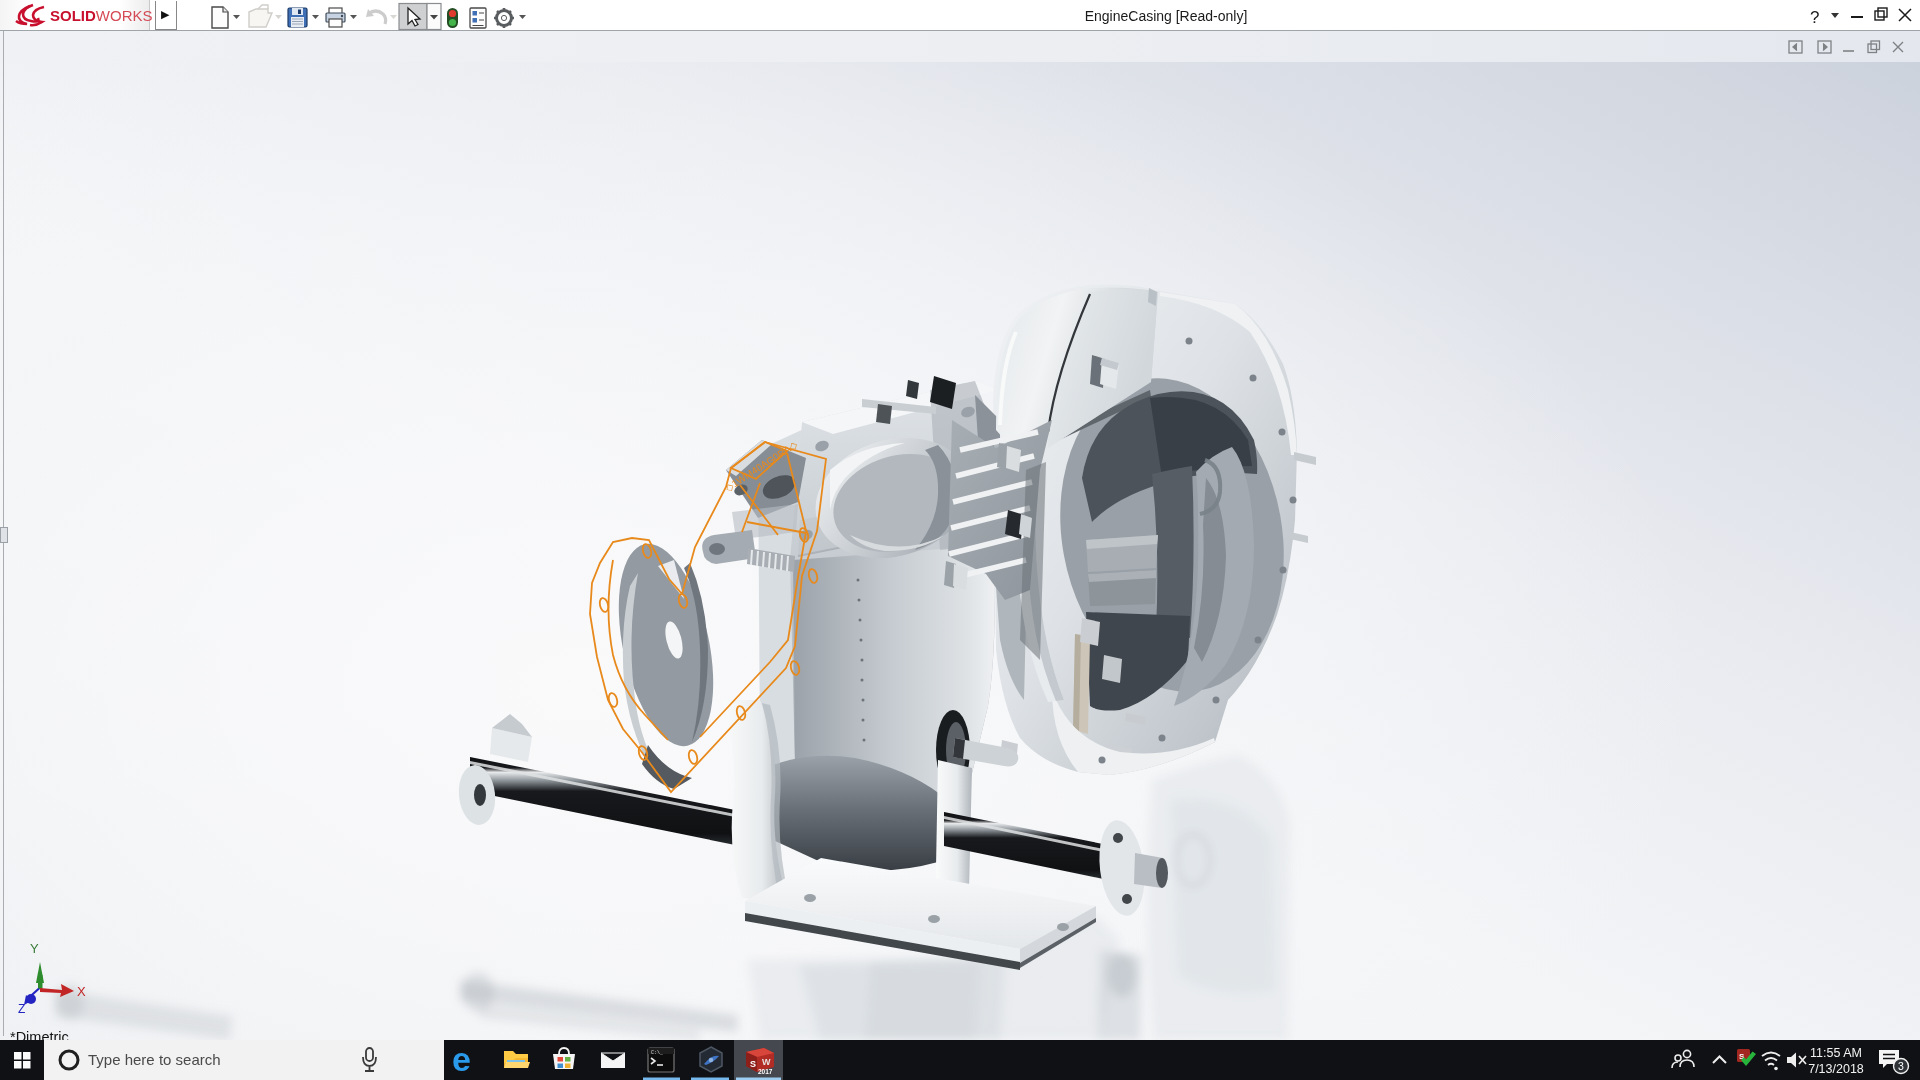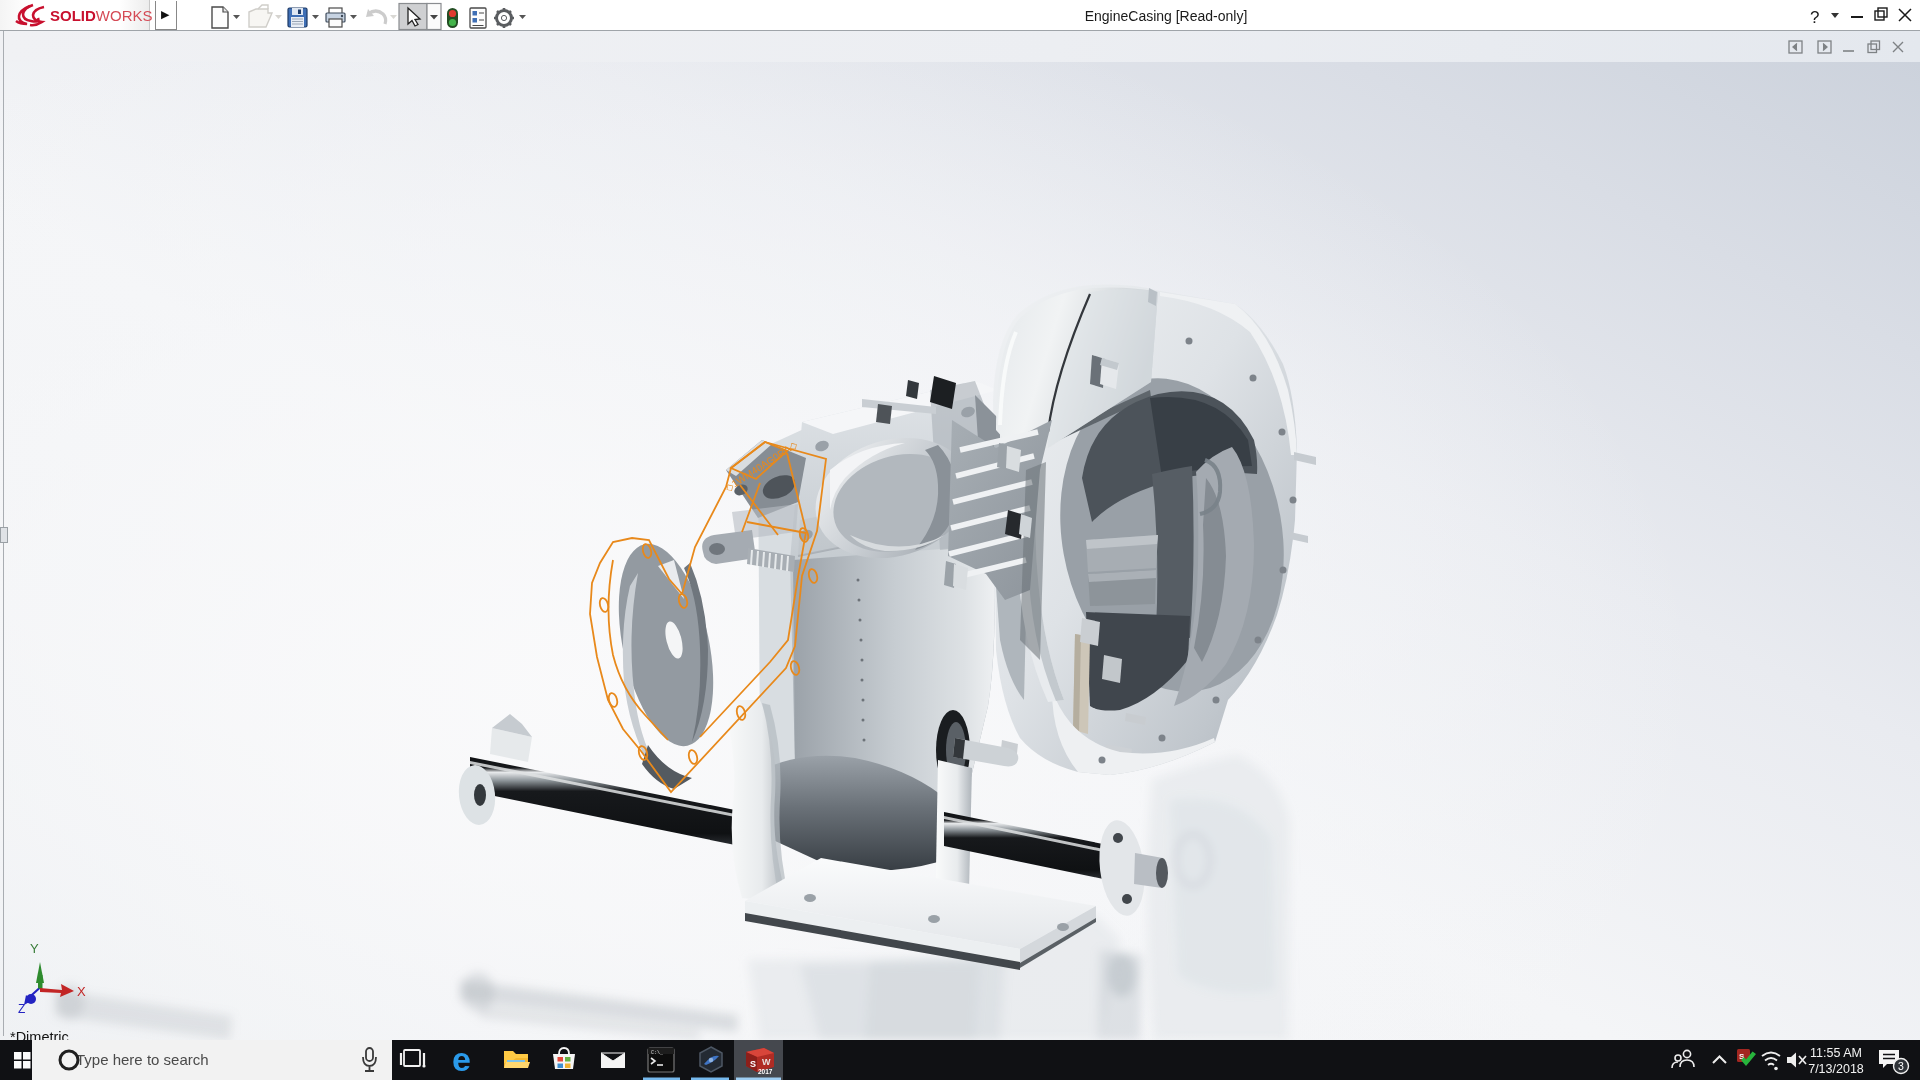--- a/index.html
+++ b/index.html
@@ -14,21 +14,21 @@
   #wintitle { position:absolute; left:412px; right:0; top:8px; text-align:center; font-size:14px; color:#1a1a1a; }
   #band2 { position:absolute; left:0; top:31px; width:1920px; height:31px; background:linear-gradient(90deg,#f0f1f4 0%,#eceef2 55%,#e4e8ee 100%); }
   #viewport {
     position:absolute; left:0; top:62px; width:1920px; height:978px;
     background:
       radial-gradient(ellipse 1500px 950px at 30% 64%, rgba(250,250,251,0.95) 0%, rgba(246,247,249,0.6) 45%, rgba(240,242,245,0) 75%),
       linear-gradient(207deg, #ccd2dc 0%, #d9dde5 15%, #e9ebf0 35%, #f4f5f7 58%, #f2f3f5 78%, #e9ecef 100%);
   }
   #vpleft { position:absolute; left:3px; top:31px; width:1px; height:1005px; background:#a9adb2; }
   #taskbar { position:absolute; left:0; top:1040px; width:1920px; height:40px; background:#101114; }
-  #search { position:absolute; left:32px; top:1040px; width:360px; height:40px; background:#f2f2f2; }
+  #search { position:absolute; left:44px; top:1040px; width:400px; height:40px; background:#f2f2f2; }
   #search .stxt { position:absolute; left:44px; top:11px; font-size:15px; color:#4a4a4a; }
 </style>
 </head>
 <body>
 
 <div id="viewport"></div>
 <div id="band2"></div>
 <div id="vpleft"></div>
 <div style="position:absolute;left:0;top:527px;width:8px;height:16px;background:#dfe2e6;border:1px solid #9aa0a5;"></div>
 

